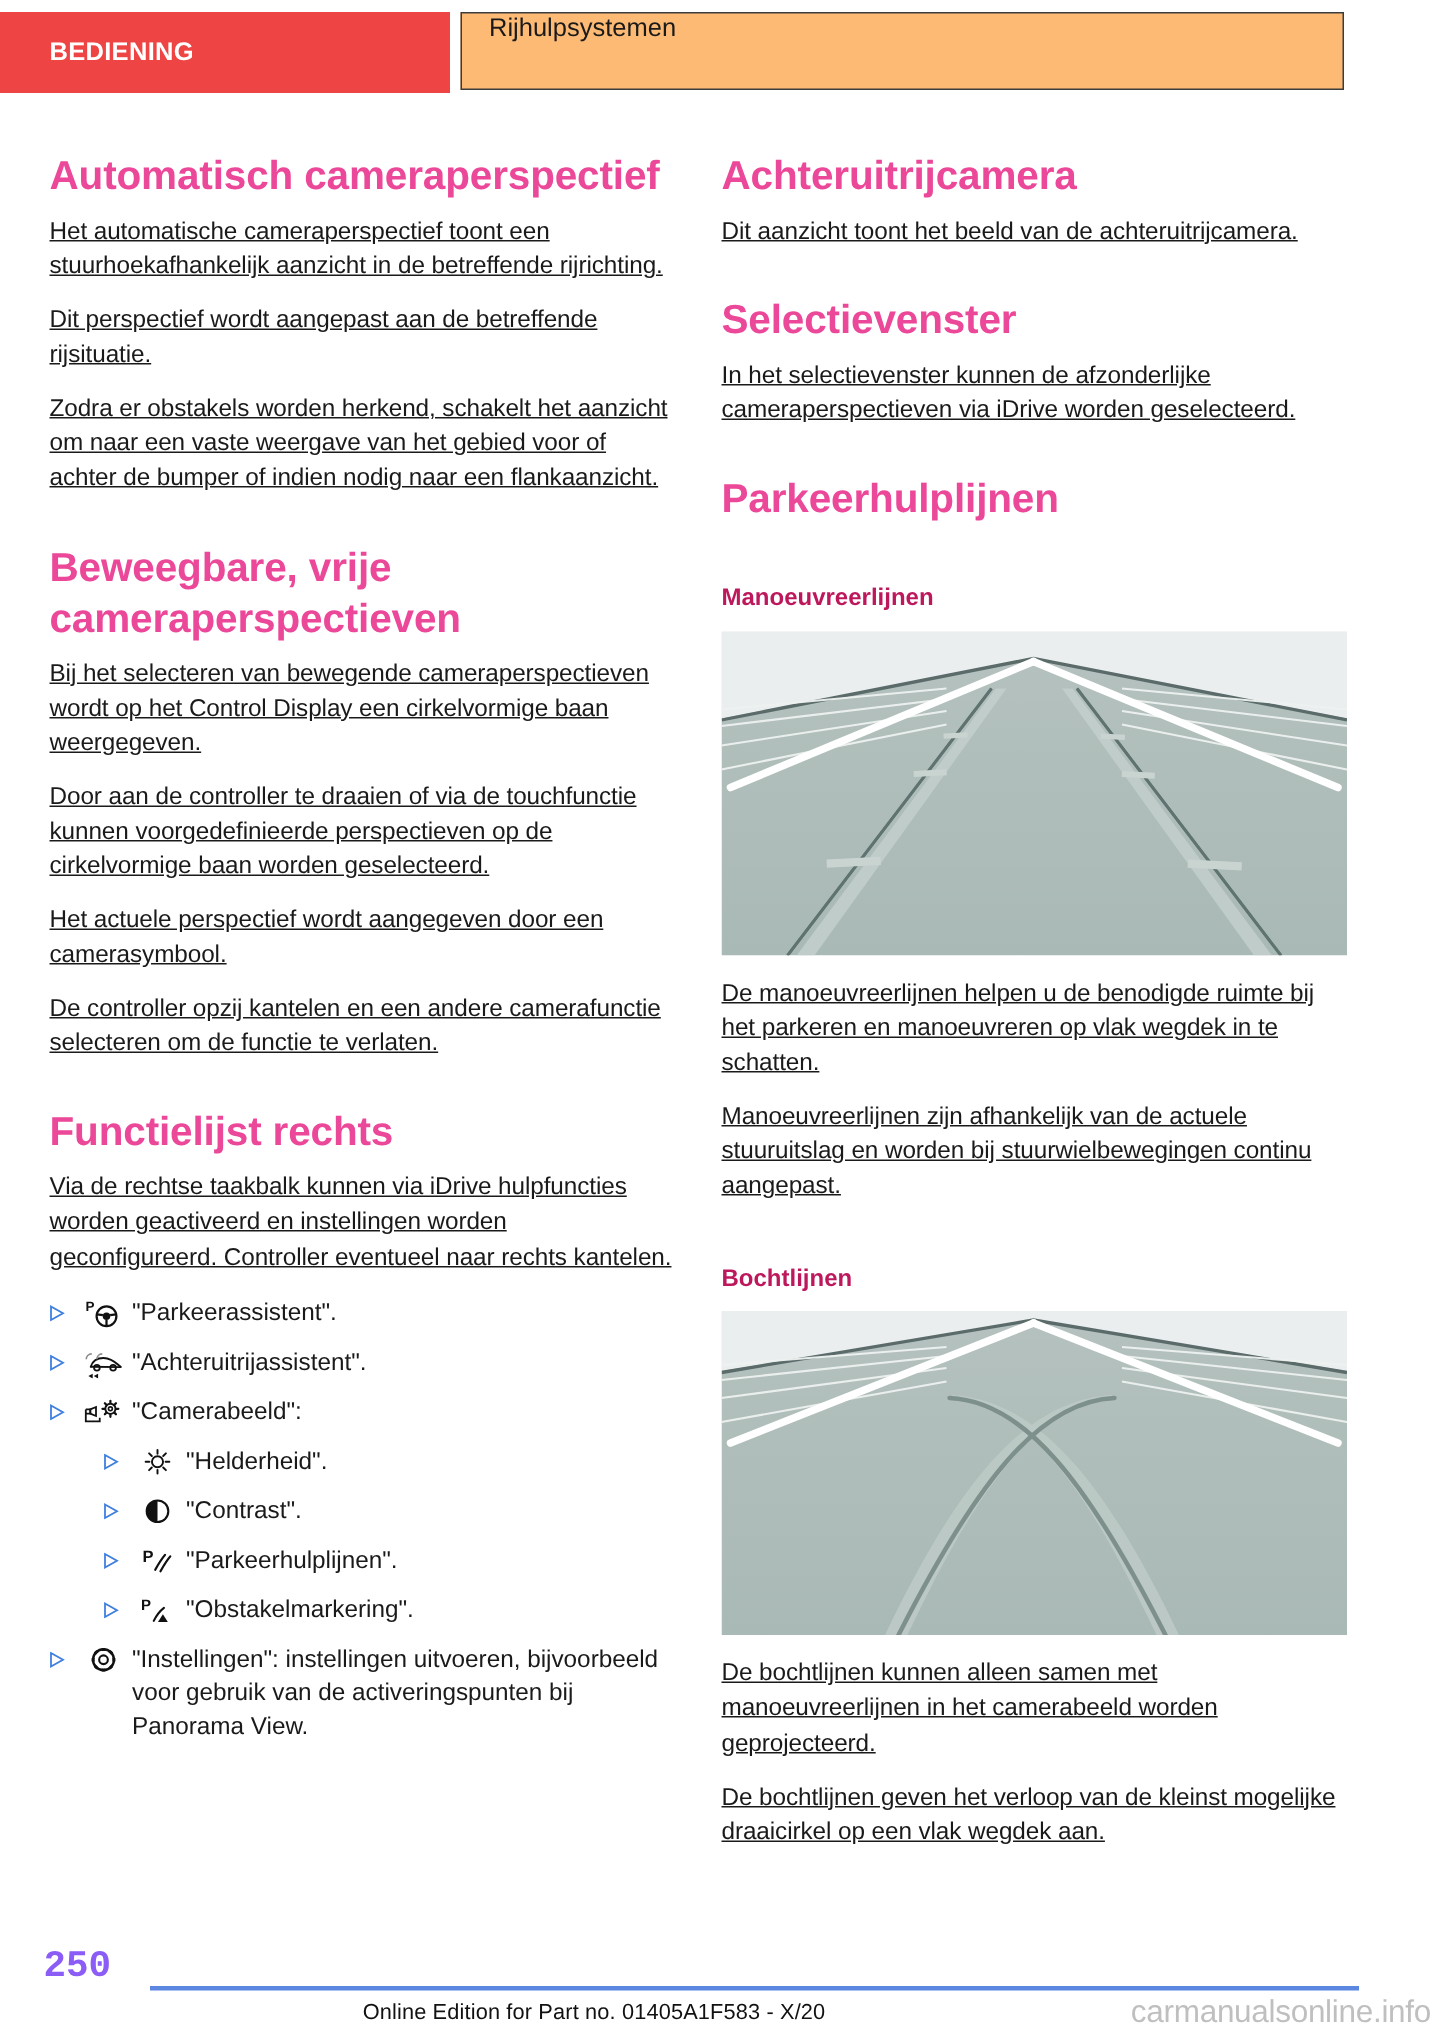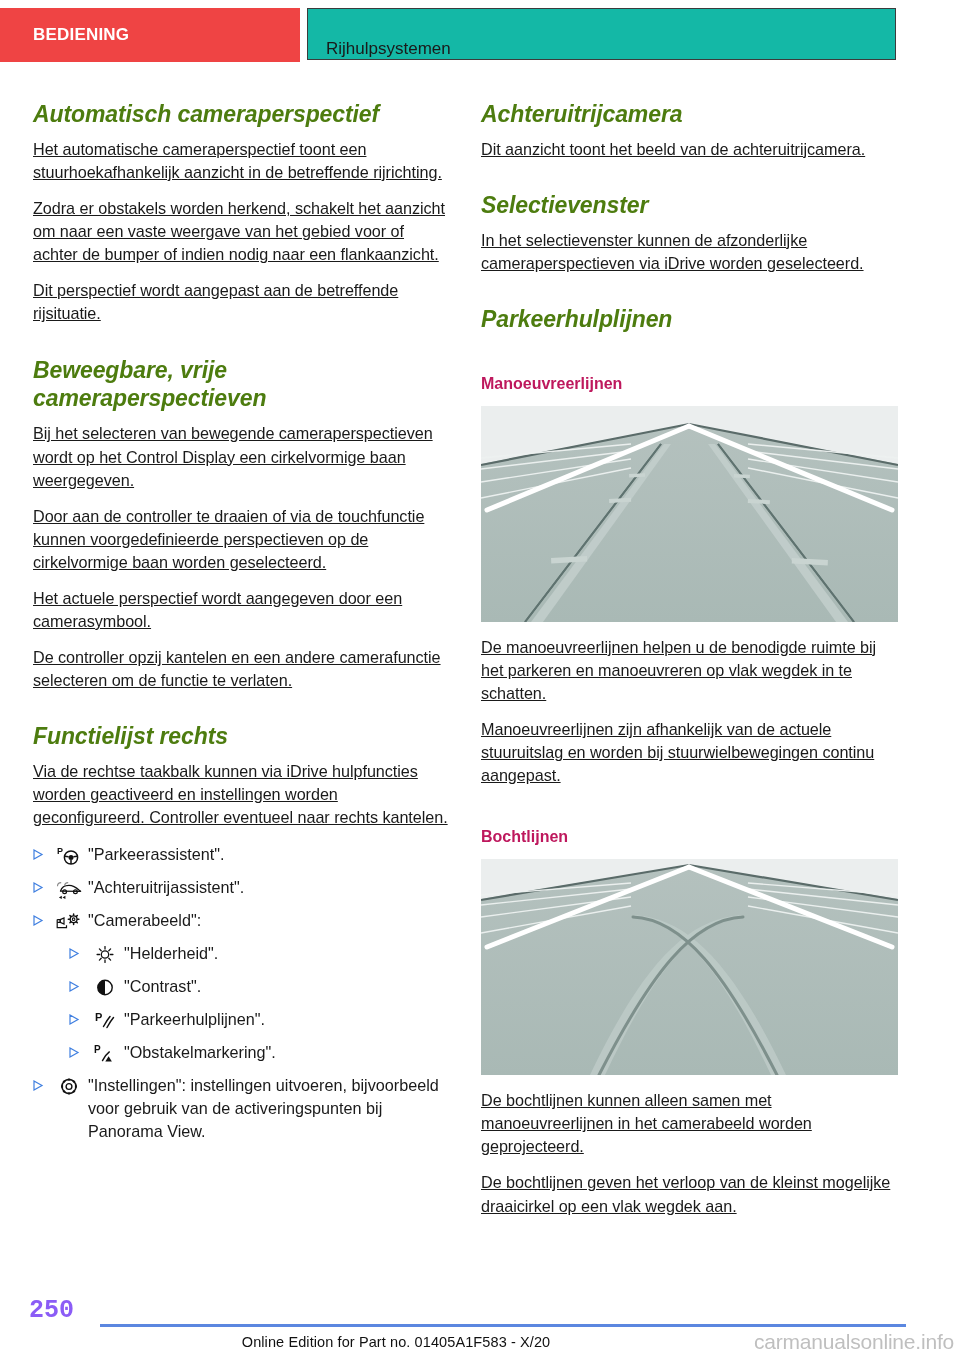--- a/index.html
+++ b/index.html
@@ -40,49 +40,48 @@
     letter-spacing: 0.2px;
     margin-left: 33px;
   }
   #header-section {
     position: absolute;
     left: 307px;
     top: 0;
     width: 589px;
     height: 52px;
     border: 1px solid #3c3c3c;
-    background: #14b8a6;
+    background: #fdba74;
     display: flex;
-    align-items: flex-end;
+    align-items: flex-start;
     box-sizing: border-box;
   }
   #header-section-label {
     color: #1a1a1a;
     font-size: 17px;
     margin-left: 18px;
     font-weight: normal;
   }
 
   
   .column {
     position: absolute;
     top: 100px;
     width: 420px;
   }
   #col-left  { left: 33px; }
   #col-right { left: 481px; }
 
   h2.head {
-    color: #4d7c0f;
-    font-size: 23px;
+    color: #ec4899;
+    font-size: 27px;
     font-weight: bold;
     margin: 0 0 9px 0;
     line-height: 1.26;
     letter-spacing: -0.1px;
-    font-style: italic;
   }
   h2.head.spaced { margin-top: 30px; }
 
   h3.subhead {
     color: #be185d;
     font-size: 16px;
     font-weight: bold;
     margin: 40px 0 0 0;
     line-height: 1.3;
   }
@@ -204,22 +203,22 @@
   <div id="header-section">
     <span id="header-section-label">Rijhulpsystemen</span>
   </div>
 </div>
 
 <div class="column" id="col-left">
 
   <h2 class="head">Automatisch cameraperspectief</h2>
 
   <p class="body">Het automatische cameraperspectief toont een stuurhoekafhankelijk aanzicht in de betreffende rijrichting.</p>
+  <p class="body">Dit perspectief wordt aangepast aan de betreffende rijsituatie.</p>
   <p class="body">Zodra er obstakels worden herkend, schakelt het aanzicht om naar een vaste weergave van het gebied voor of achter de bumper of indien nodig naar een flankaanzicht.</p>
-  <p class="body">Dit perspectief wordt aangepast aan de betreffende rijsituatie.</p>
 
   <h2 class="head spaced">Beweegbare, vrije cameraperspectieven</h2>
 
   <p class="body">Bij het selecteren van bewegende cameraperspectieven wordt op het Control Display een cirkelvormige baan weergegeven.</p>
   <p class="body">Door aan de controller te draaien of via de touchfunctie kunnen voorgedefinieerde perspectieven op de cirkelvormige baan worden geselecteerd.</p>
   <p class="body">Het actuele perspectief wordt aangegeven door een camerasymbool.</p>
   <p class="body">De controller opzij kantelen en een andere camerafunctie selecteren om de functie te verlaten.</p>
 
   <h2 class="head spaced">Functielijst rechts</h2>
 

